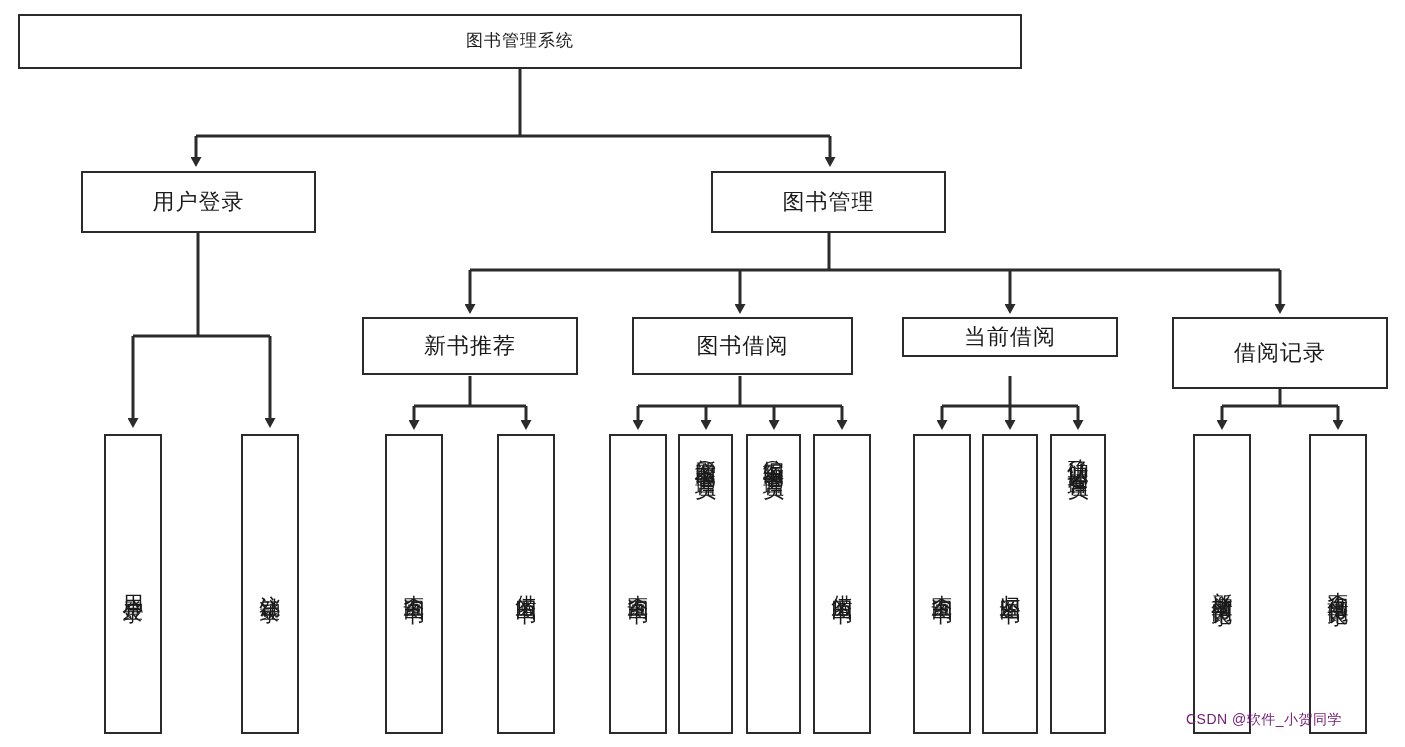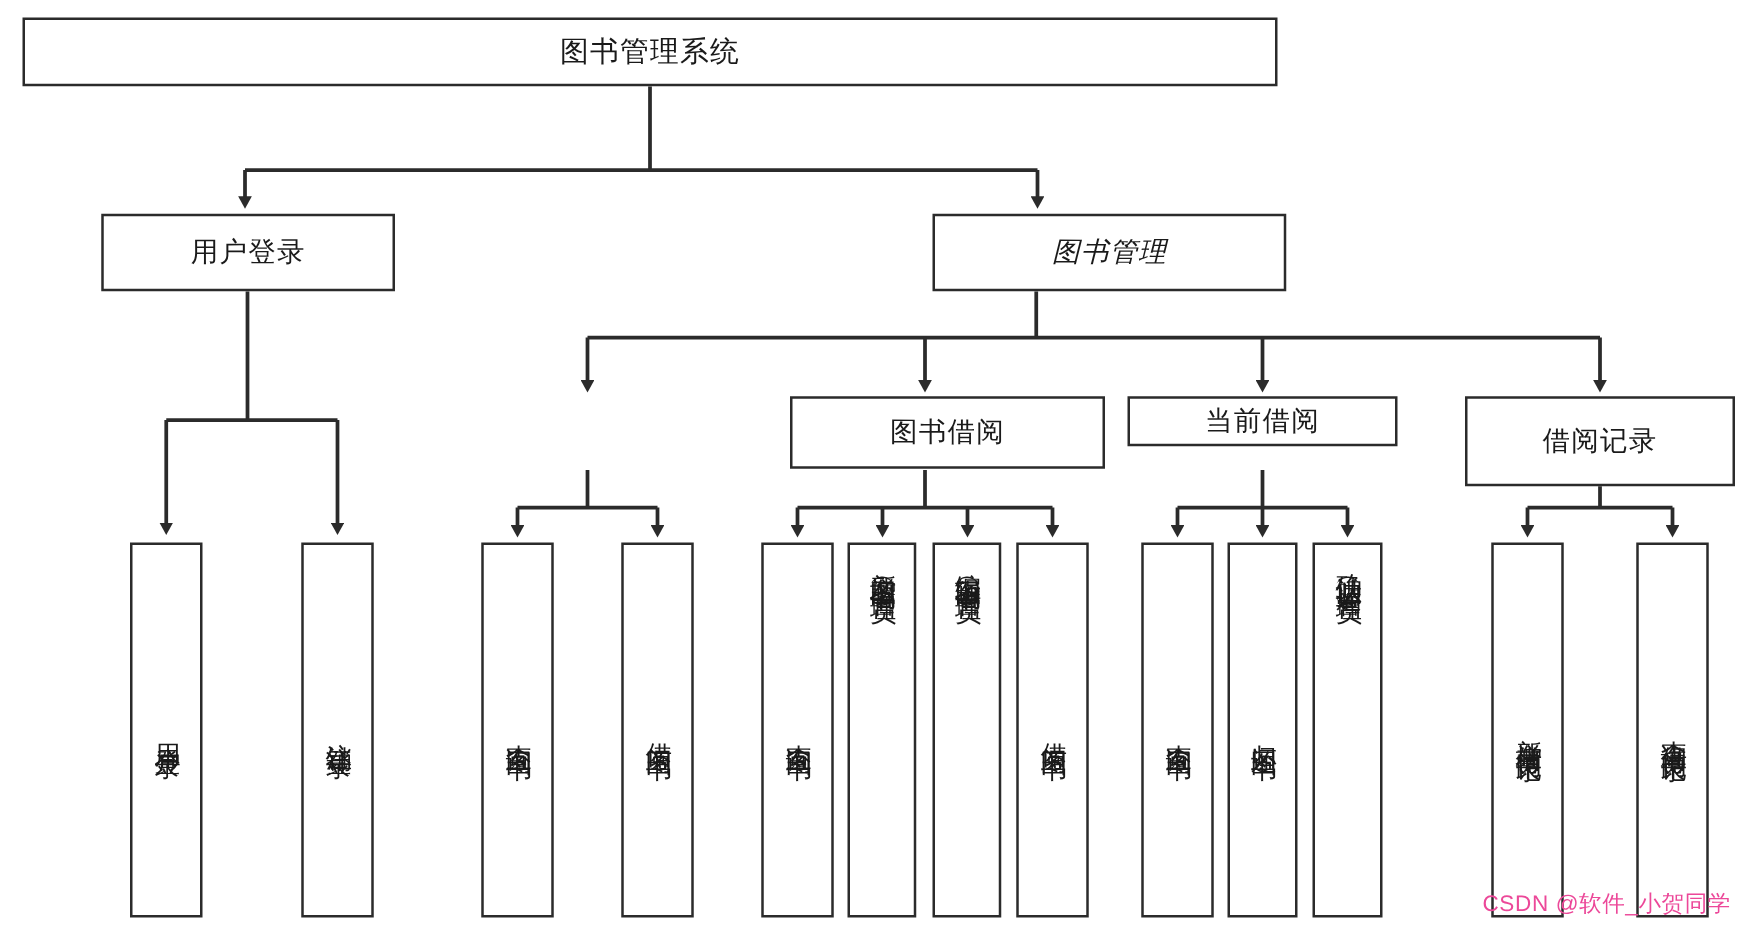--- a/index.html
+++ b/index.html
@@ -37,21 +37,21 @@
     align-items: center;
     justify-content: center;
     color: #1a1a1a;
   }
   .node.horiz {
     font-size: 22px;
     letter-spacing: 1px;
     line-height: 1.2;
   }
   .node.root {
-    font-size: 23px;
+    font-size: 17px;
   }
   .node.leaf {
     font-size: 21px;
     align-items: center;
     justify-content: center;
   }
   .node.leaf .vtext {
     writing-mode: vertical-rl;
     text-orientation: upright;
     letter-spacing: 3px;
@@ -60,22 +60,22 @@
     white-space: nowrap;
   }
   .node.leaf.topaligned {
     align-items: flex-start;
     padding-top: 6px;
   }
   .watermark {
     position: absolute;
     left: 1186px;
     top: 711px;
-    font-size: 18px;
-    color: #ec4899;
+    font-size: 14px;
+    color: #701a75;
     white-space: nowrap;
     letter-spacing: 0.5px;
   }
 </style>
 </head>
 <body>
 
 <div id="canvas">
 
   <svg class="wires" viewBox="0 0 1405 747" xmlns="http://www.w3.org/2000/svg">
@@ -128,25 +128,28 @@
     </g>
   </svg>
 
   <div class="node horiz root" style="left:18px; top:14px; width:1004px; height:55px;">
     <span>图书管理系统</span>
   </div>
 
   <div class="node horiz" style="left:81px; top:171px; width:235px; height:62px;">
     <span>用户登录</span>
   </div>
-  <div class="node horiz" style="left:746px; top:171px; width:283px; height:62px;font-style:italic;">
+  <div class="node horiz" style="left:711px; top:171px; width:235px; height:62px;">
     <span>图书管理</span>
   </div>
 
-  <div class="node horiz" style="left:632px; top:317px; width:252px; height:58px;">
+  <div class="node horiz" style="left:362px; top:317px; width:216px; height:58px;">
+    <span>新书推荐</span>
+  </div>
+  <div class="node horiz" style="left:632px; top:317px; width:221px; height:58px;">
     <span>图书借阅</span>
   </div>
   <div class="node horiz" style="left:902px; top:317px; width:216px; height:40px;">
     <span>当前借阅</span>
   </div>
   <div class="node horiz" style="left:1172px; top:317px; width:216px; height:72px;">
     <span>借阅记录</span>
   </div>
 
   <div class="node leaf" style="left:104px; top:434px; width:58px; height:300px;">

